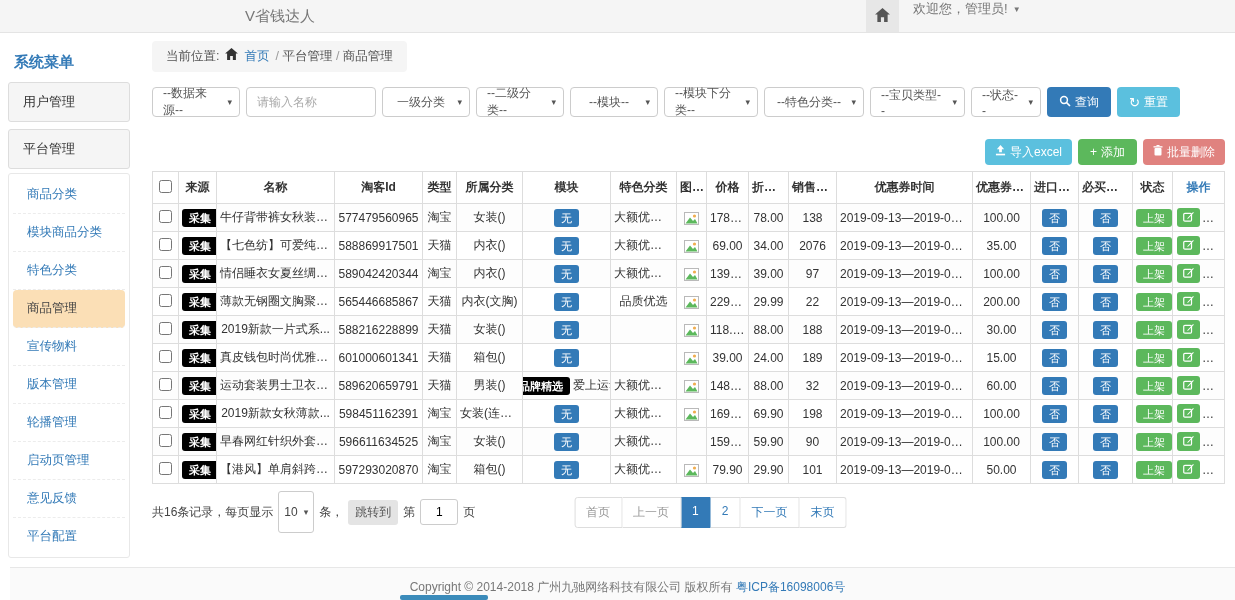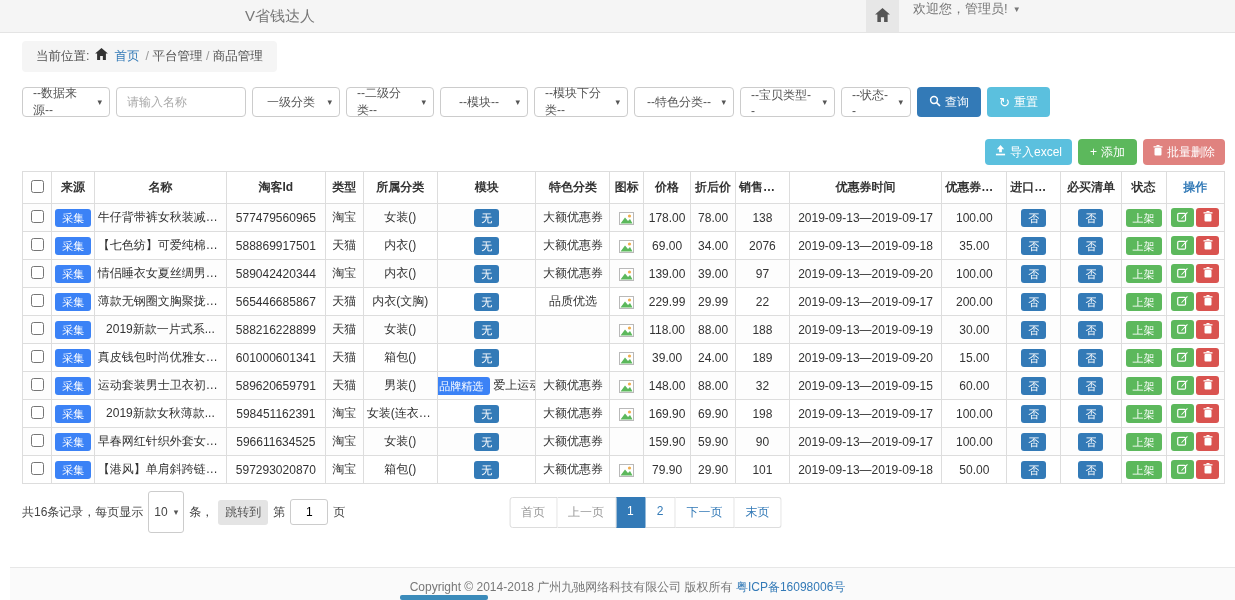--- a/index.html
+++ b/index.html
@@ -44,21 +44,21 @@
   .btn-del { background:#e0827f; height:26px; padding:1px 10px; }
   .actions { display:flex; justify-content:flex-end; gap:6px; margin:22px 0 6px; }
   
   table { width:100%; border-collapse:collapse; table-layout:fixed; font-size:12px; }
   th, td { border:1px solid #ddd; text-align:center; padding:4px 3px; overflow:hidden; white-space:nowrap; text-overflow:ellipsis; }
   th { font-weight:bold; color:#333; padding:7px 3px; background:#fff; }
   th.op-col { color:#337ab7; }
   tbody tr:nth-child(odd) { background:#fdfdfd; }
   td.namecell { color:#333; }
   .badge { display:inline-block; color:#fff; border-radius:3px; padding:2px 7px; font-size:11px; line-height:14px; }
-  .b-orange { background:#3b82f6; }
+  .b-orange { background:#000000;font-weight:bold; }
   .b-blue   { background:#337ab7; }
   .b-green  { background:#5cb85c; cursor:pointer; }
   .b-blue.toggle { cursor:pointer; }
   .opbtn { display:inline-flex; align-items:center; justify-content:center; width:23px; height:19px; border:none; border-radius:3px; margin:0 1px; cursor:pointer; }
   .op-edit { background:#5cb85c; }
   .op-delete { background:#d9534f; }
   .modcell { display:flex; align-items:center; justify-content:center; gap:3px; }
   
   .pagerow { margin-top:12px; position:relative; height:32px; display:flex; align-items:center; color:#444; }
   .pagerow .summary { display:flex; align-items:center; gap:5px; }
@@ -92,20 +92,39 @@
     </div>
     <div class="welcome">
       <span>欢迎您，管理员!</span>
       <span class="caret-down">▼</span>
     </div>
   </div>
 </div>
 
 <div class="layout">
 
+  <aside>
+    <div class="side-title">系统菜单</div>
+    <nav id="side-menu">
+        <div class="side-group">用户管理</div>
+        <div class="side-group">平台管理</div>
+        <div class="side-subwrap">
+          <div class="side-sub">商品分类</div>
+          <div class="side-sub">模块商品分类</div>
+          <div class="side-sub">特色分类</div>
+          <div class="side-sub active">商品管理</div>
+          <div class="side-sub">宣传物料</div>
+          <div class="side-sub">版本管理</div>
+          <div class="side-sub">轮播管理</div>
+          <div class="side-sub">启动页管理</div>
+          <div class="side-sub">意见反馈</div>
+          <div class="side-sub">平台配置</div>
+        </div>
+      </nav>
+  </aside>
 
   <main>
     <div class="breadcrumb">
       <span>当前位置:</span>
       <span>
         <svg width="13" height="12" viewBox="0 0 16 15">
             <path d="M8 0 L16 7 H13.5 V15 H9.7 V10 H6.3 V15 H2.5 V7 H0 Z" fill="#333"></path>
           </svg>
       </span>
       <a>首页</a>

